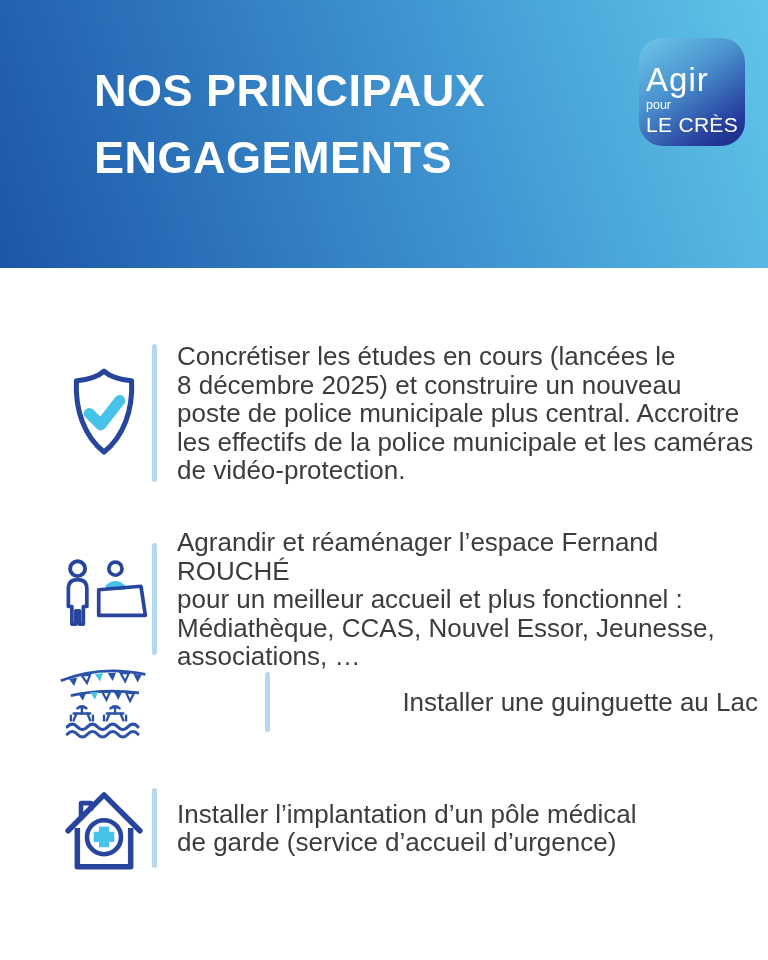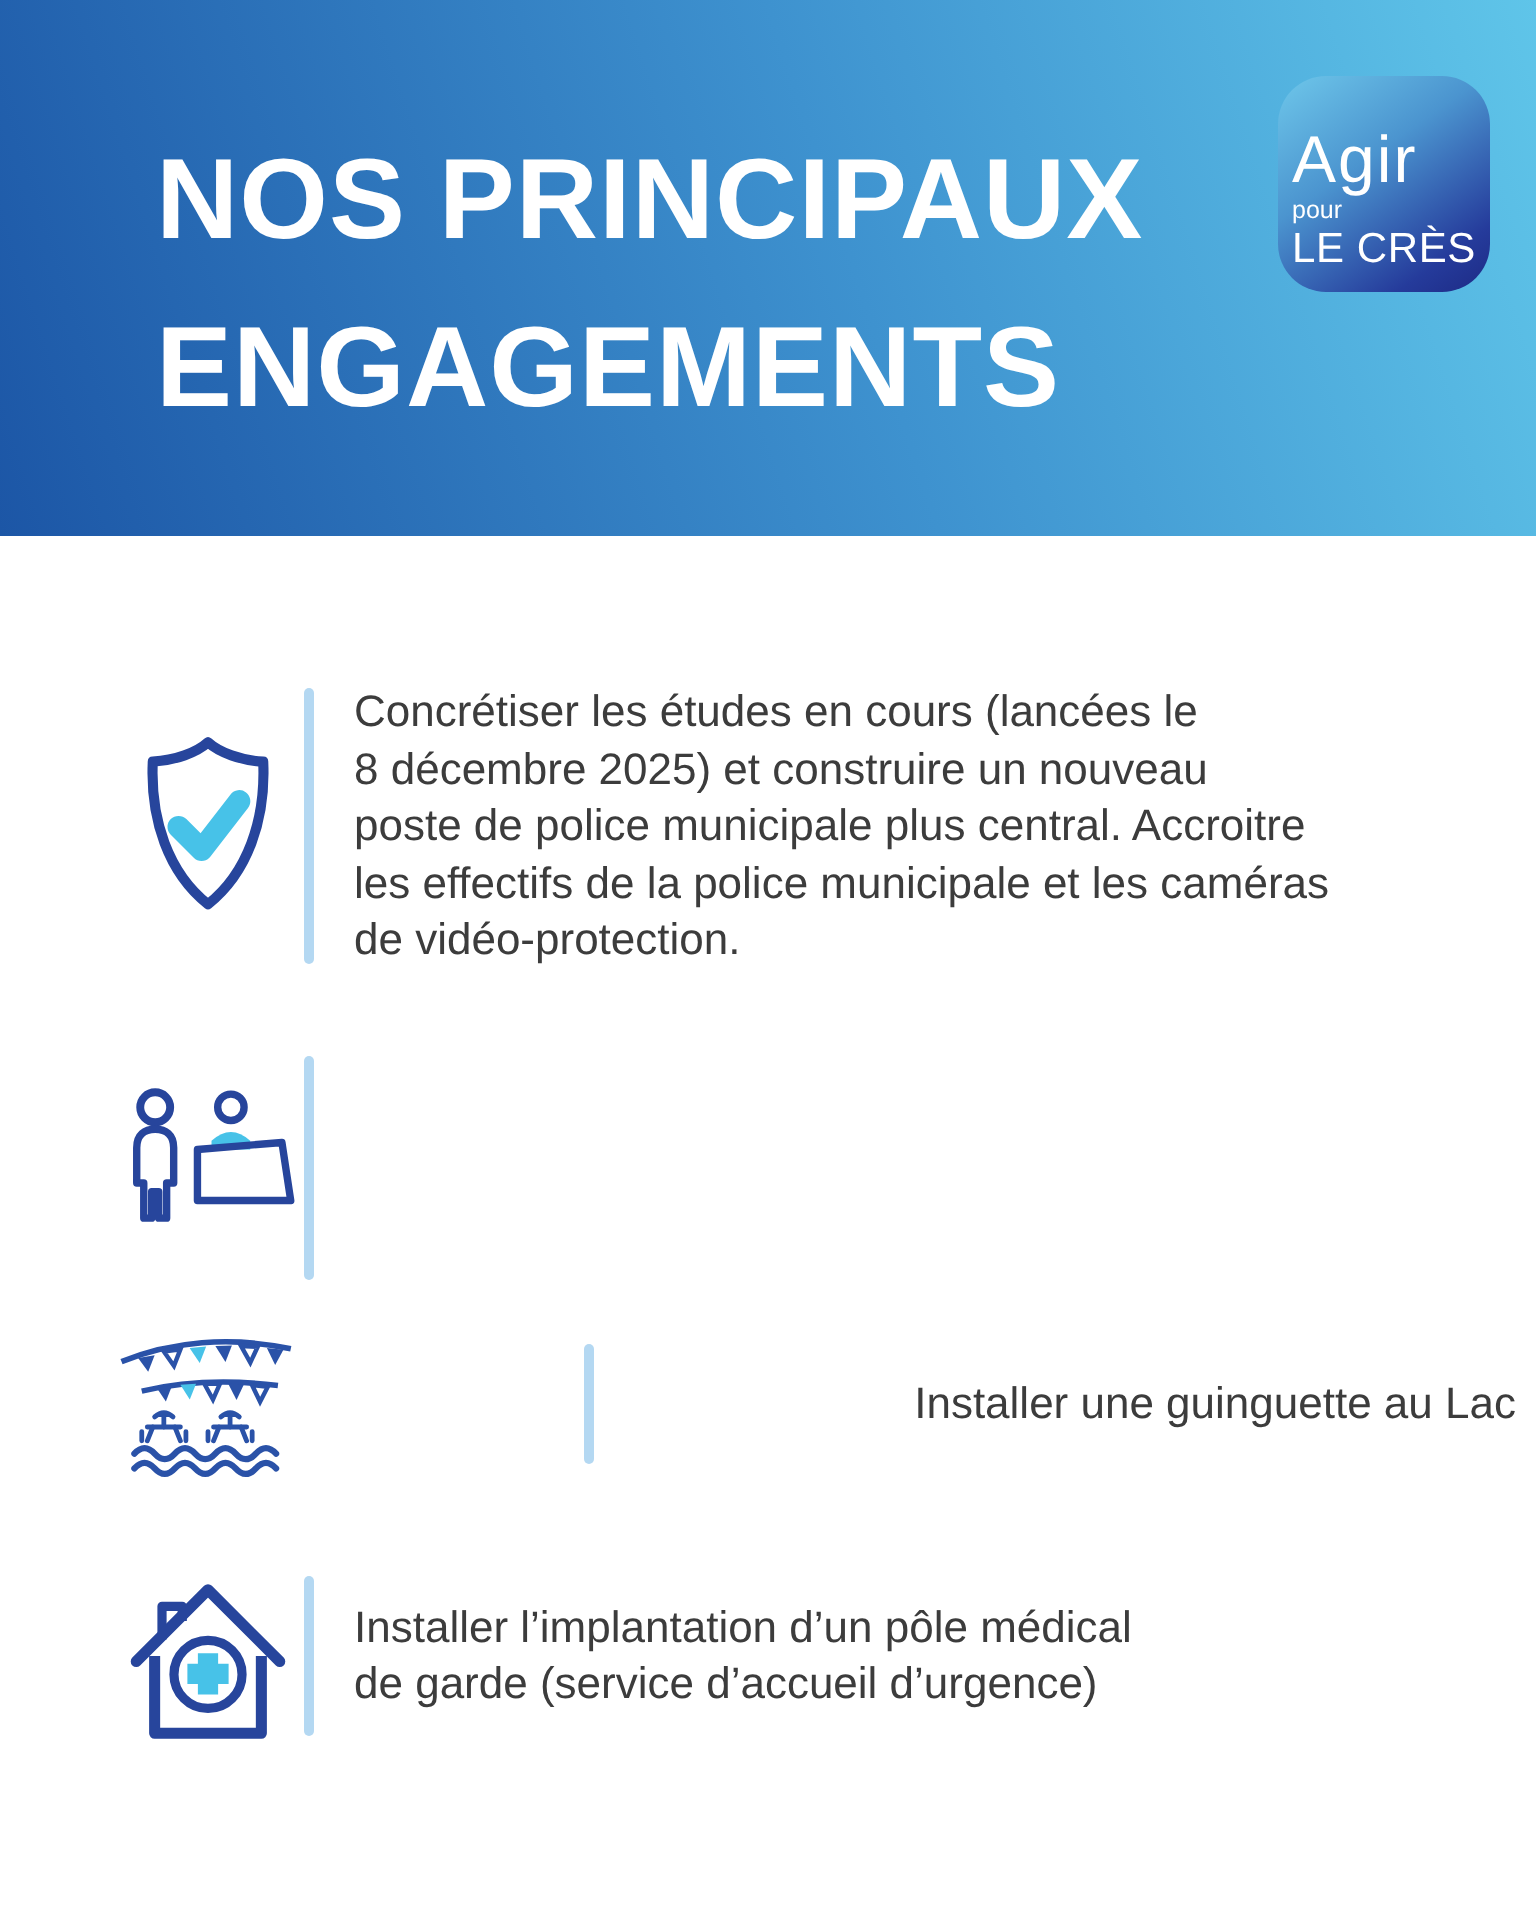--- a/index.html
+++ b/index.html
@@ -11,23 +11,23 @@
     overflow:hidden;
   }
   .canvas{position:absolute;inset:0;width:768px;height:960px;}
 
   
   .header{
     position:absolute;left:0;top:0;width:768px;height:268px;
     background:linear-gradient(72deg,#1c56a6 0%,#3e92cf 55%,#5fc5e9 100%);
   }
   .page-title{
-    position:absolute;left:78px;top:58px;
+    position:absolute;left:94px;top:58px;
     color:#ffffff;
-    font-size:57px;font-weight:bold;
+    font-size:45px;font-weight:bold;
     letter-spacing:0.5px;
     line-height:1.48;
     white-space:pre-line;
   }
   .logo{
     position:absolute;top:38px;right:23px;
     width:106px;height:108px;
     border-radius:24px;
     background:linear-gradient(145deg,#6ec7ea 0%,#4b94cf 40%,#253b9b 82%,#1d2a85 100%);
     display:flex;flex-direction:column;justify-content:center;align-items:center;
@@ -47,21 +47,21 @@
     width:92px;flex-shrink:0;
     display:flex;align-items:center;justify-content:center;
   }
   .divider{
     width:5px;border-radius:3px;flex-shrink:0;
     background:#b4d8f2;
     margin-left:2px;
   }
   .item-text{
     margin-left:20px;
-    font-size:22px;line-height:28.5px;
+    font-size:26px;line-height:28.5px;
     color:#3c3c3c;
     white-space:pre-line;
   }
   #item-1{top:342px;}  #item-1 .divider{height:138px;}
   #item-2{top:528px;}  #item-2 .divider{height:112px;}
   #item-3{top:664px;justify-content:space-between;}  #item-3 .divider{height:60px;}
   #item-4{top:782px;}  #item-4 .divider{height:80px;}
 </style>
 </head>
 <body>
@@ -105,20 +105,24 @@
           <circle cx="20" cy="13" r="8.5" fill="none" stroke="#27459c" stroke-width="4.5"></circle>
           <path d="M9.5 36 C9.5 28.5 14 25.5 20 25.5 C26 25.5 30.5 28.5 30.5 36 L30.5 56 L26.5 56 L26.5 76 L22 76 L22 61 L18 61 L18 76 L13.5 76 L13.5 56 L9.5 56 Z" fill="none" stroke="#27459c" stroke-width="4.2" stroke-linejoin="round"></path>
 
           <circle cx="63" cy="13" r="7.5" fill="none" stroke="#27459c" stroke-width="4.2"></circle>
           <path d="M52 32 q11 -10 22 0 l0 5 l-22 0 z" fill="#47c2e8"></path>
 
           <path d="M44 37 L92 33 L97 66 L44 66 Z" fill="none" stroke="#27459c" stroke-width="4.2" stroke-linejoin="round"></path>
         </svg>
       </div>
       <div class="divider"></div>
+      <div class="item-text">Agrandir et réaménager l’espace Fernand ROUCHÉ
+pour un meilleur accueil et plus fonctionnel :
+Médiathèque, CCAS, Nouvel Essor, Jeunesse,
+associations, …</div>
     </div>
 
     <div class="item" id="item-3">
       <div class="item-icon">
         <svg width="96" height="76" viewBox="0 0 100 80" aria-hidden="true">
 
           <path d="M3 17 C30 6 62 3 95 10" fill="none" stroke="#2a52a8" stroke-width="3"></path>
           <path d="M12 15 l9 -1.5 l-3.5 9 z" fill="#2a52a8"></path>
           <path d="M26 11.5 l9 -1.2 l-3.5 9 z" fill="none" stroke="#2a52a8" stroke-width="2.4"></path>
           <path d="M40 9.5 l9 -0.8 l-3.5 9 z" fill="#47c2e8"></path>

